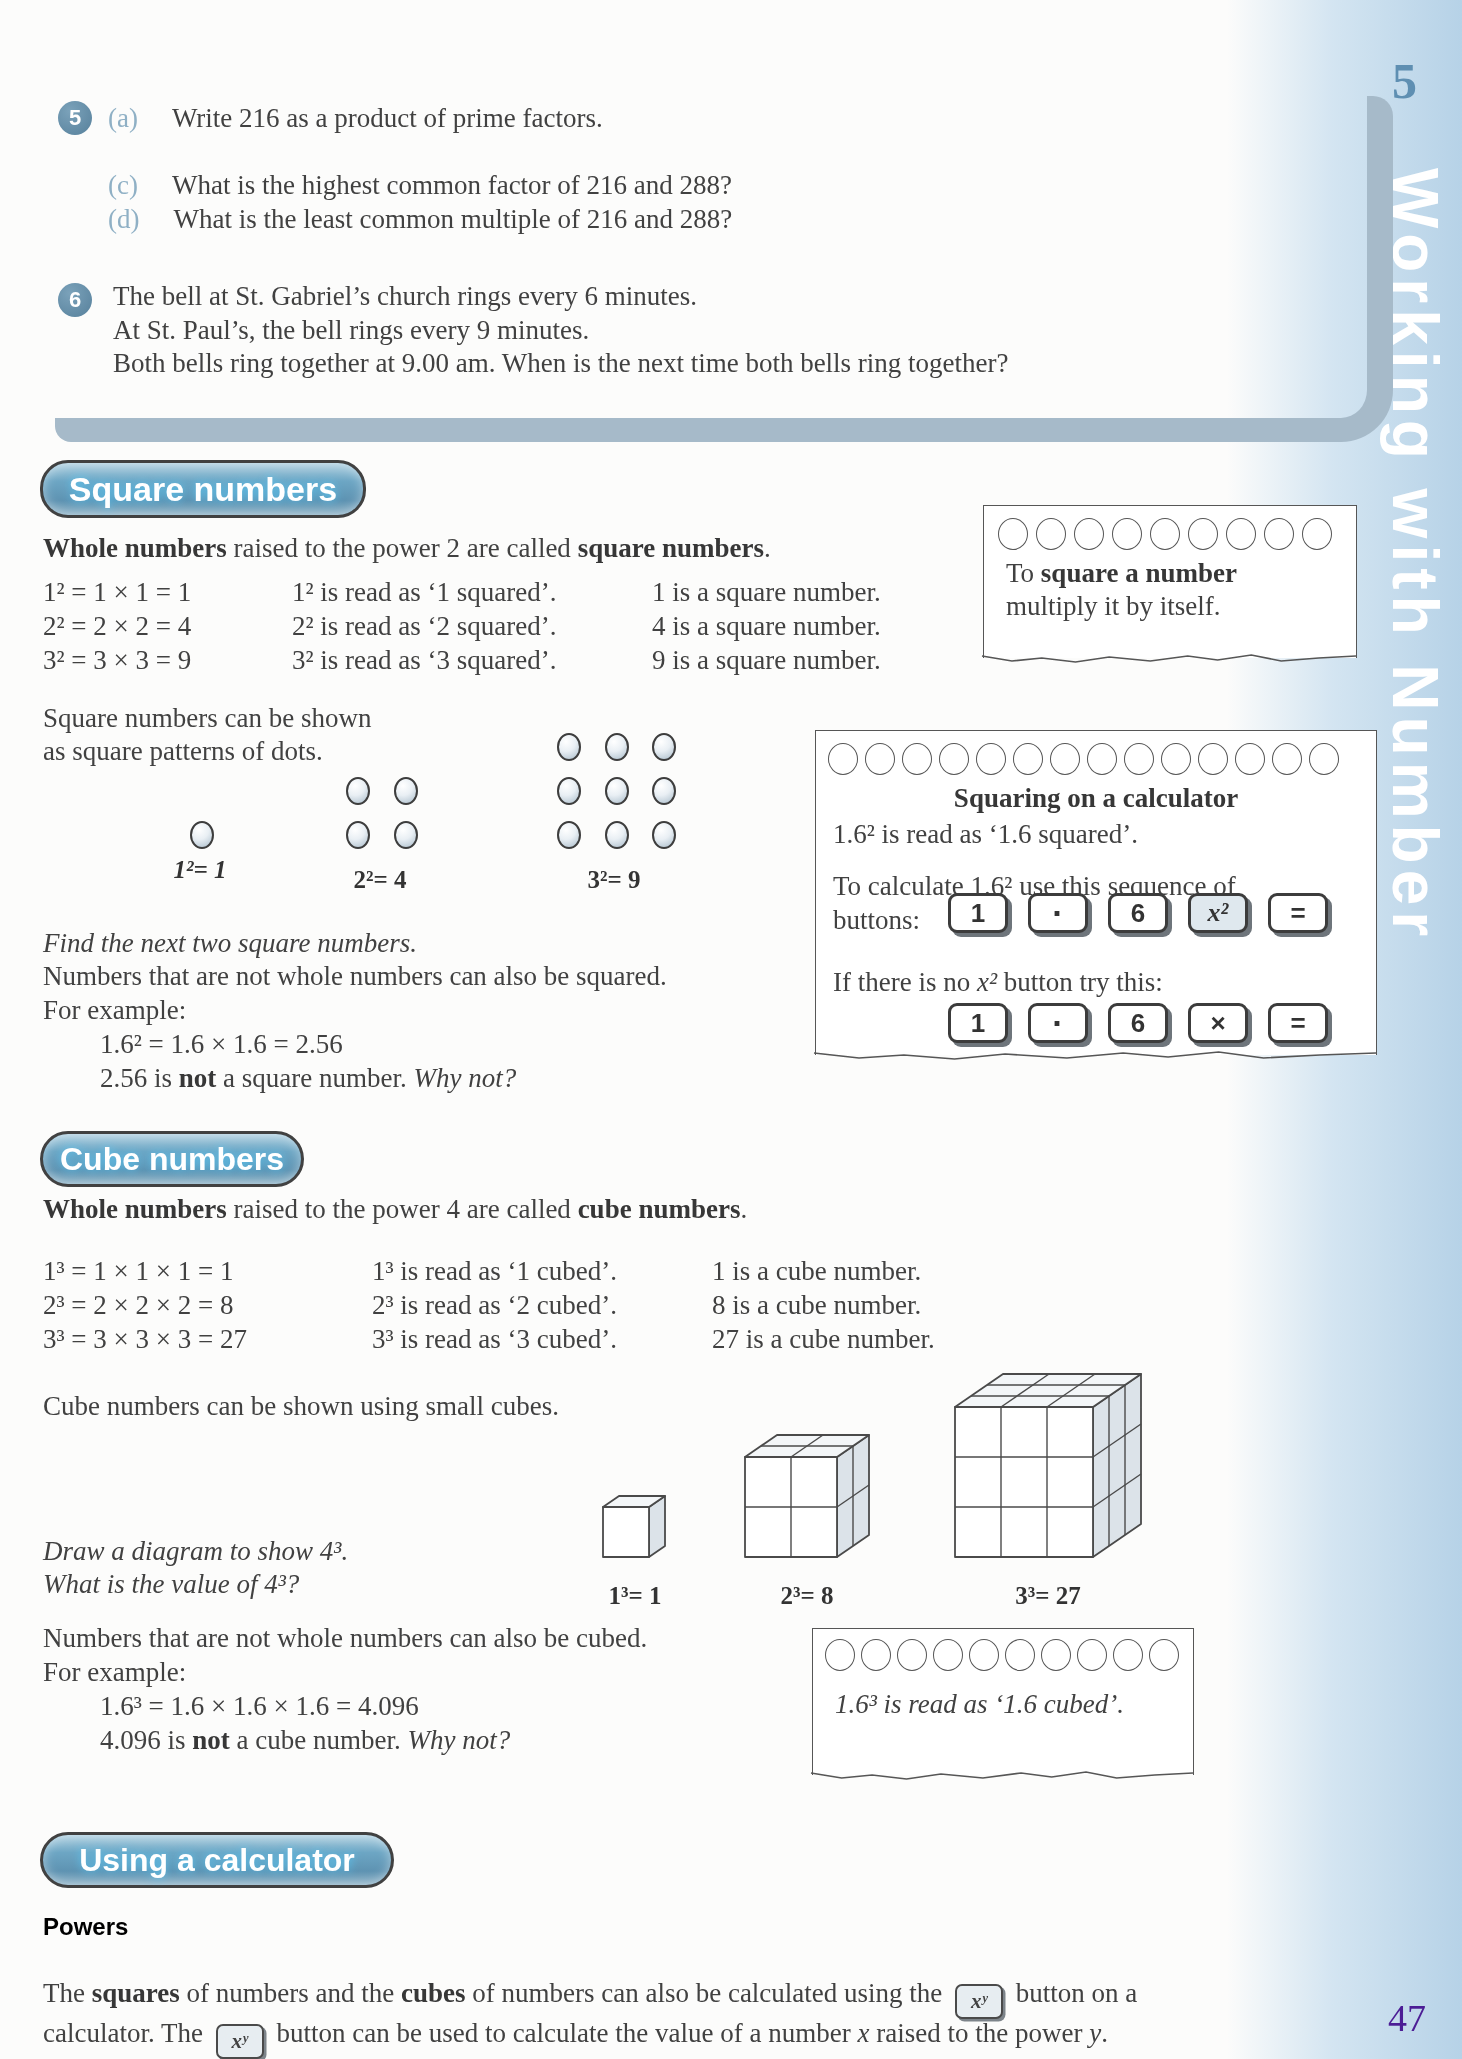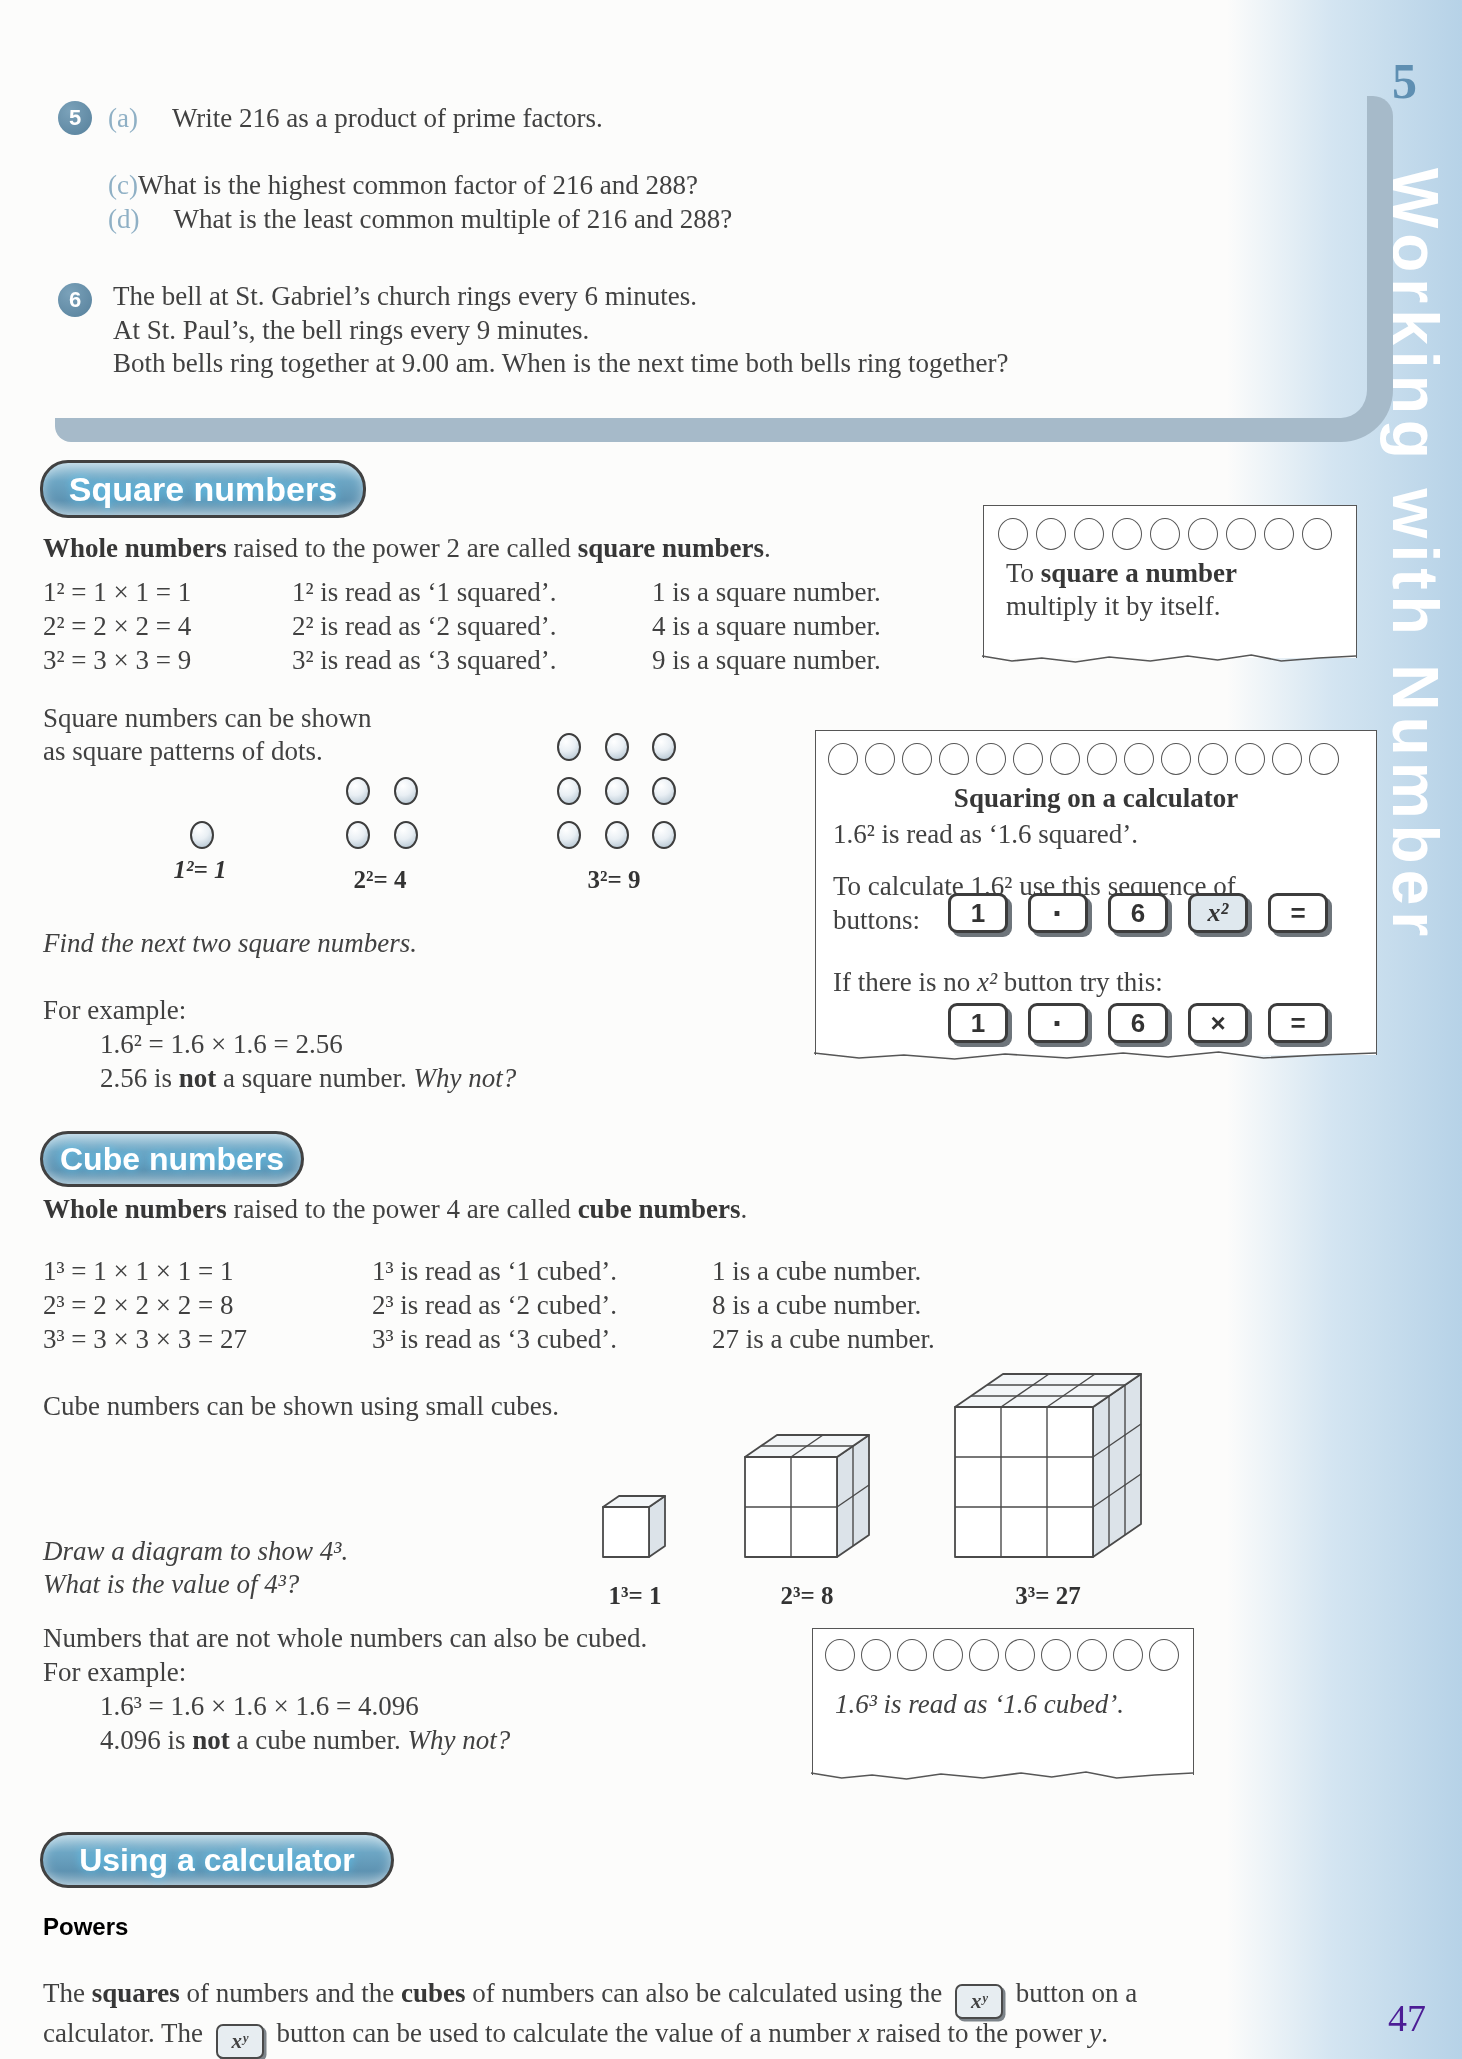--- a/index.html
+++ b/index.html
@@ -57,21 +57,21 @@
 <div class="page">
 
   <div class="abs band"></div>
   <div class="abs chapter-num" style="left:1392px;top:52px;">5</div>
   <div class="abs vtitle" style="right:10px;top:168px;">Working with Number</div>
 
   <div class="abs frame"></div>
 
   <div class="abs badge" style="left:58px;top:101px;">5</div>
   <div class="abs txt" style="left:108px;top:103px;"><span class="marker">(a)</span><span style="margin-left:34px;">Write 216 as a product of prime factors.</span></div>
-  <div class="abs txt" style="left:108px;top:170px;"><span class="marker">(c)</span><span style="">What is the highest common factor of 216 and 288?</span></div>
+  <div class="abs txt" style="left:108px;top:170px;"><span class="marker">(c)</span><span style="margin-left:34px;">What is the highest common factor of 216 and 288?</span></div>
   <div class="abs txt" style="left:108px;top:204px;"><span class="marker">(d)</span><span style="margin-left:34px;">What is the least common multiple of 216 and 288?</span></div>
 
   <div class="abs badge" style="left:58px;top:283px;">6</div>
   <div class="abs txt" style="left:113px;top:281px;">The bell at St. Gabriel’s church rings every 6 minutes.</div>
   <div class="abs txt" style="left:113px;top:315px;">At St. Paul’s, the bell rings every 9 minutes.</div>
   <div class="abs txt" style="left:113px;top:348px;">Both bells ring together at 9.00 am. When is the next time both bells ring together?</div>
 
   <div class="abs pill" style="left:40px;top:460px;width:320px;height:52px;font-size:34px;">Square numbers</div>
   <div class="abs txt" style="left:43px;top:533px;"><span class="bold">Whole numbers</span><span> raised to the power 2 are called </span><span class="bold">square numbers</span><span>.</span></div>
 
@@ -120,20 +120,21 @@
   <div class="abs bead" style="left:652px;top:777px;"></div>
   <div class="abs bead" style="left:557px;top:821px;"></div>
   <div class="abs bead" style="left:605px;top:821px;"></div>
   <div class="abs bead" style="left:652px;top:821px;"></div>
 
   <div class="abs dotlabel" style="left:140px;top:856px;width:120px;font-style:italic;">1²= 1</div>
   <div class="abs dotlabel" style="left:320px;top:866px;width:120px;">2²= 4</div>
   <div class="abs dotlabel" style="left:554px;top:866px;width:120px;">3²= 9</div>
 
   <div class="abs txt italic" style="left:43px;top:928px;">Find the next two square numbers.</div>
+  <div class="abs txt" style="left:43px;top:961px;">Numbers that are not whole numbers can also be squared.</div>
   <div class="abs txt" style="left:43px;top:995px;">For example:</div>
   <div class="abs txt" style="left:100px;top:1029px;">1.6² = 1.6 × 1.6 = 2.56</div>
   <div class="abs txt" style="left:100px;top:1063px;"><span>2.56 is </span><span class="bold">not</span><span> a square number. </span><span class="italic">Why not?</span></div>
 
   <div class="abs notebox" style="left:815px;top:730px;width:560px;height:324px;">
     <div class="circles" style="margin:12px 0 0 12px;gap:7px;">
         <span style="width: 28px; height: 30px;"></span>
         <span style="width: 28px; height: 30px;"></span>
         <span style="width: 28px; height: 30px;"></span>
         <span style="width: 28px; height: 30px;"></span>

